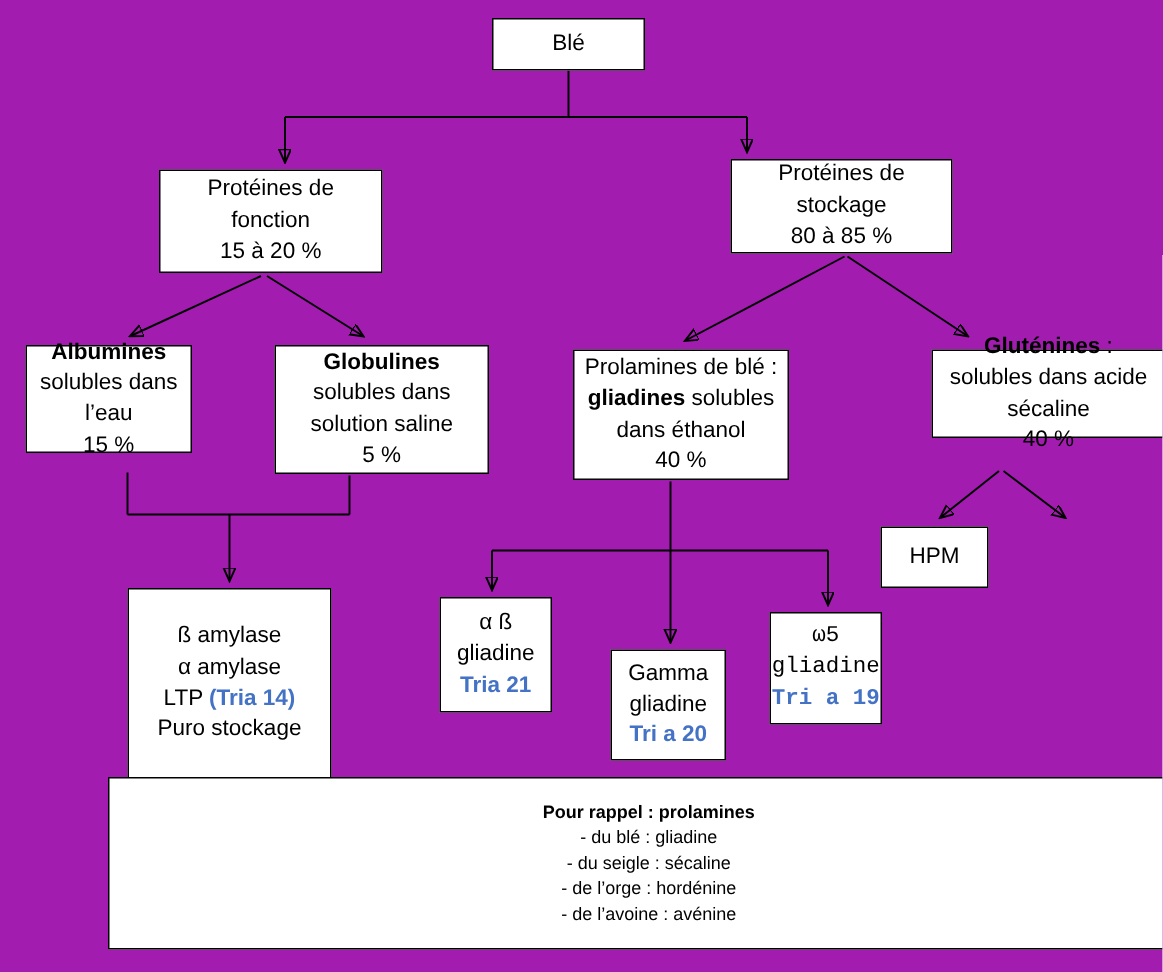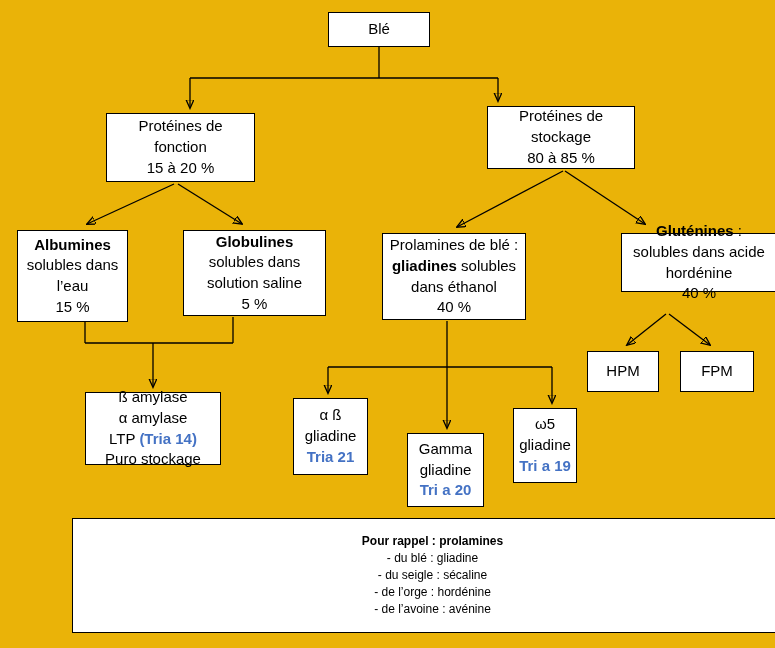--- a/index.html
+++ b/index.html
@@ -1,45 +1,45 @@
 <!DOCTYPE html>
 <html><head>
 <meta charset="utf-8">
 <style>
   html, body { margin:0; padding:0; background:#ffffff; }
   .canvas {
-    position:relative; width:775px; height:648px; background:#eab308;
+    position:relative; width:775px; height:648px; background:#a21caf;
     font-family:"Liberation Sans", sans-serif; color:#000;
     overflow:hidden;
   }
   .connector-layer { position:absolute; left:0; top:0; width:775px; height:648px; }
   .connector-layer path, .connector-layer line { stroke:#000; stroke-width:1.3; fill:none; }
   .node {
     position:absolute; border:1.4px solid #000; background:#ffffff;
     display:flex; flex-direction:column; align-items:center; justify-content:center;
     text-align:center; font-size:15px; line-height:1.38; box-sizing:border-box;
     padding:1px 2px;
   }
   .ln { display:block; white-space:nowrap; }
   .b { font-weight:bold; }
   .blue { color:#4472C4; font-weight:bold; }
 
   #node-ble        { left:328px; top:12px;  width:102px; height:35px; }
   #node-fonction   { left:106px; top:113px; width:149px; height:69px; }
   #node-stockage   { left:487px; top:106px; width:148px; height:63px; }
-  #node-albumines  { left:17px;  top:230px; width:111px; height:92px; }
+  #node-albumines  { left:17px;  top:230px; width:111px; height:72px; }
   #node-globulines { left:183px; top:230px; width:143px; height:86px; }
   #node-prolamines { left:382px; top:233px; width:144px; height:87px; }
   #node-glutenines { left:592px; top:233px; width:156px; height:59px;margin-left:29px; }
   #node-hpm        { left:587px; top:351px; width:72px;  height:41px;justify-content:center; }
   #node-fpm        { left:680px; top:351px; width:74px;  height:41px; }
-  #node-enzymes    { left:85px;  top:392px; width:136px; height:73px; }
+  #node-enzymes    { left:85px;  top:392px; width:136px; height:127px; }
   #node-alpha      { left:293px; top:398px; width:75px;  height:77px;align-items:center; }
   #node-gamma      { left:407px; top:433px; width:77px;  height:74px; }
-  #node-omega      { left:513px; top:408px; width:64px;  height:75px; }
+  #node-omega      { left:513px; top:408px; width:75px;  height:75px;font-family:Liberation Mono, monospace; }
   #node-rappel     { left:72px;  top:518px; width:721px; height:115px; font-size:12px; line-height:1.42; }
 </style>
 </head>
 <body>
 
 <div class="canvas">
 
   <svg class="connector-layer" viewBox="0 0 775 648" xmlns="http://www.w3.org/2000/svg">
     <defs>
       <marker id="arrow" markerWidth="10" markerHeight="9" refX="8.5" refY="4" orient="auto" markerUnits="userSpaceOnUse">
@@ -100,31 +100,28 @@
   <div class="node" id="node-prolamines">
     <span class="ln">Prolamines de blé :</span>
     <span class="ln"><span class="b">gliadines</span><span> solubles</span></span>
     <span class="ln">dans éthanol</span>
     <span class="ln">40 %</span>
   </div>
 
   <div class="node" id="node-glutenines">
     <span class="ln"><span class="b">Gluténines</span><span> :</span></span>
     <span class="ln">solubles dans acide</span>
-    <span class="ln">hordénine</span>
+    <span class="ln">sécaline</span>
     <span class="ln">40 %</span>
   </div>
 
   <div class="node" id="node-hpm">
     <span class="ln">HPM</span>
   </div>
 
-  <div class="node" id="node-fpm">
-    <span class="ln">FPM</span>
-  </div>
 
   <div class="node" id="node-enzymes">
     <span class="ln">ß amylase</span>
     <span class="ln">α amylase</span>
     <span class="ln"><span>LTP </span><span class="blue">(Tria 14)</span></span>
     <span class="ln">Puro stockage</span>
   </div>
 
   <div class="node" id="node-alpha">
     <span class="ln">α ß</span>

